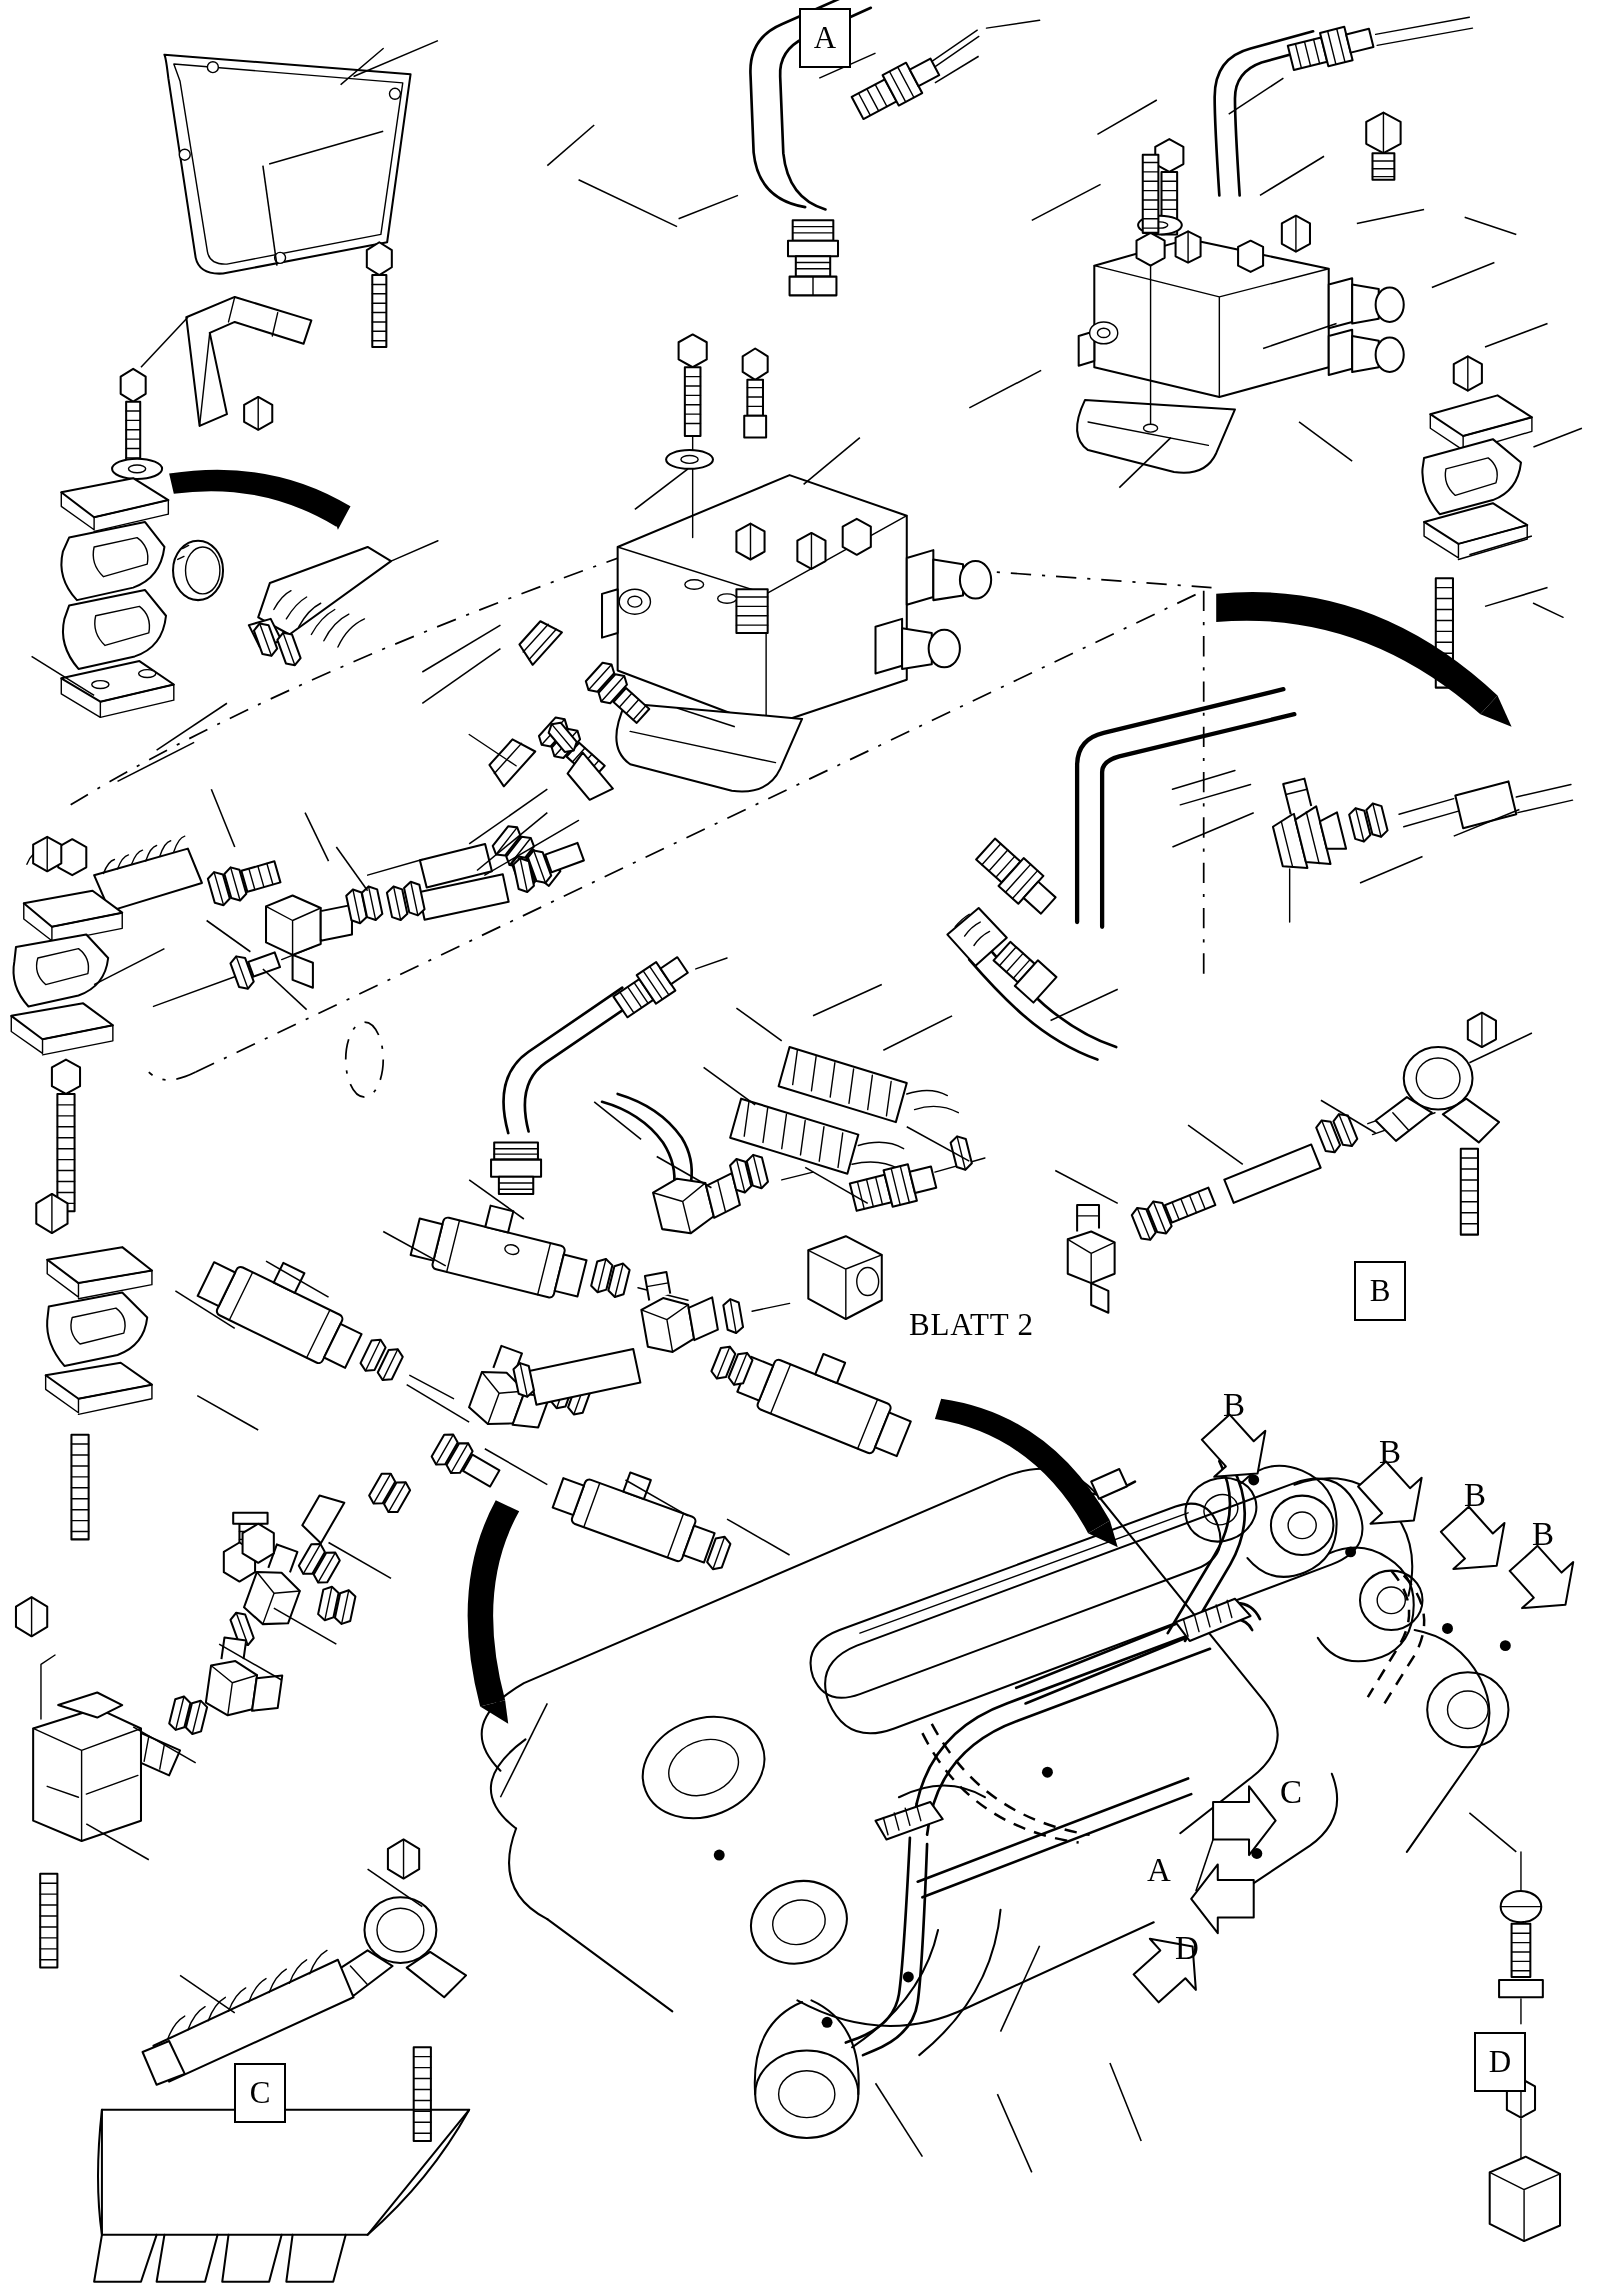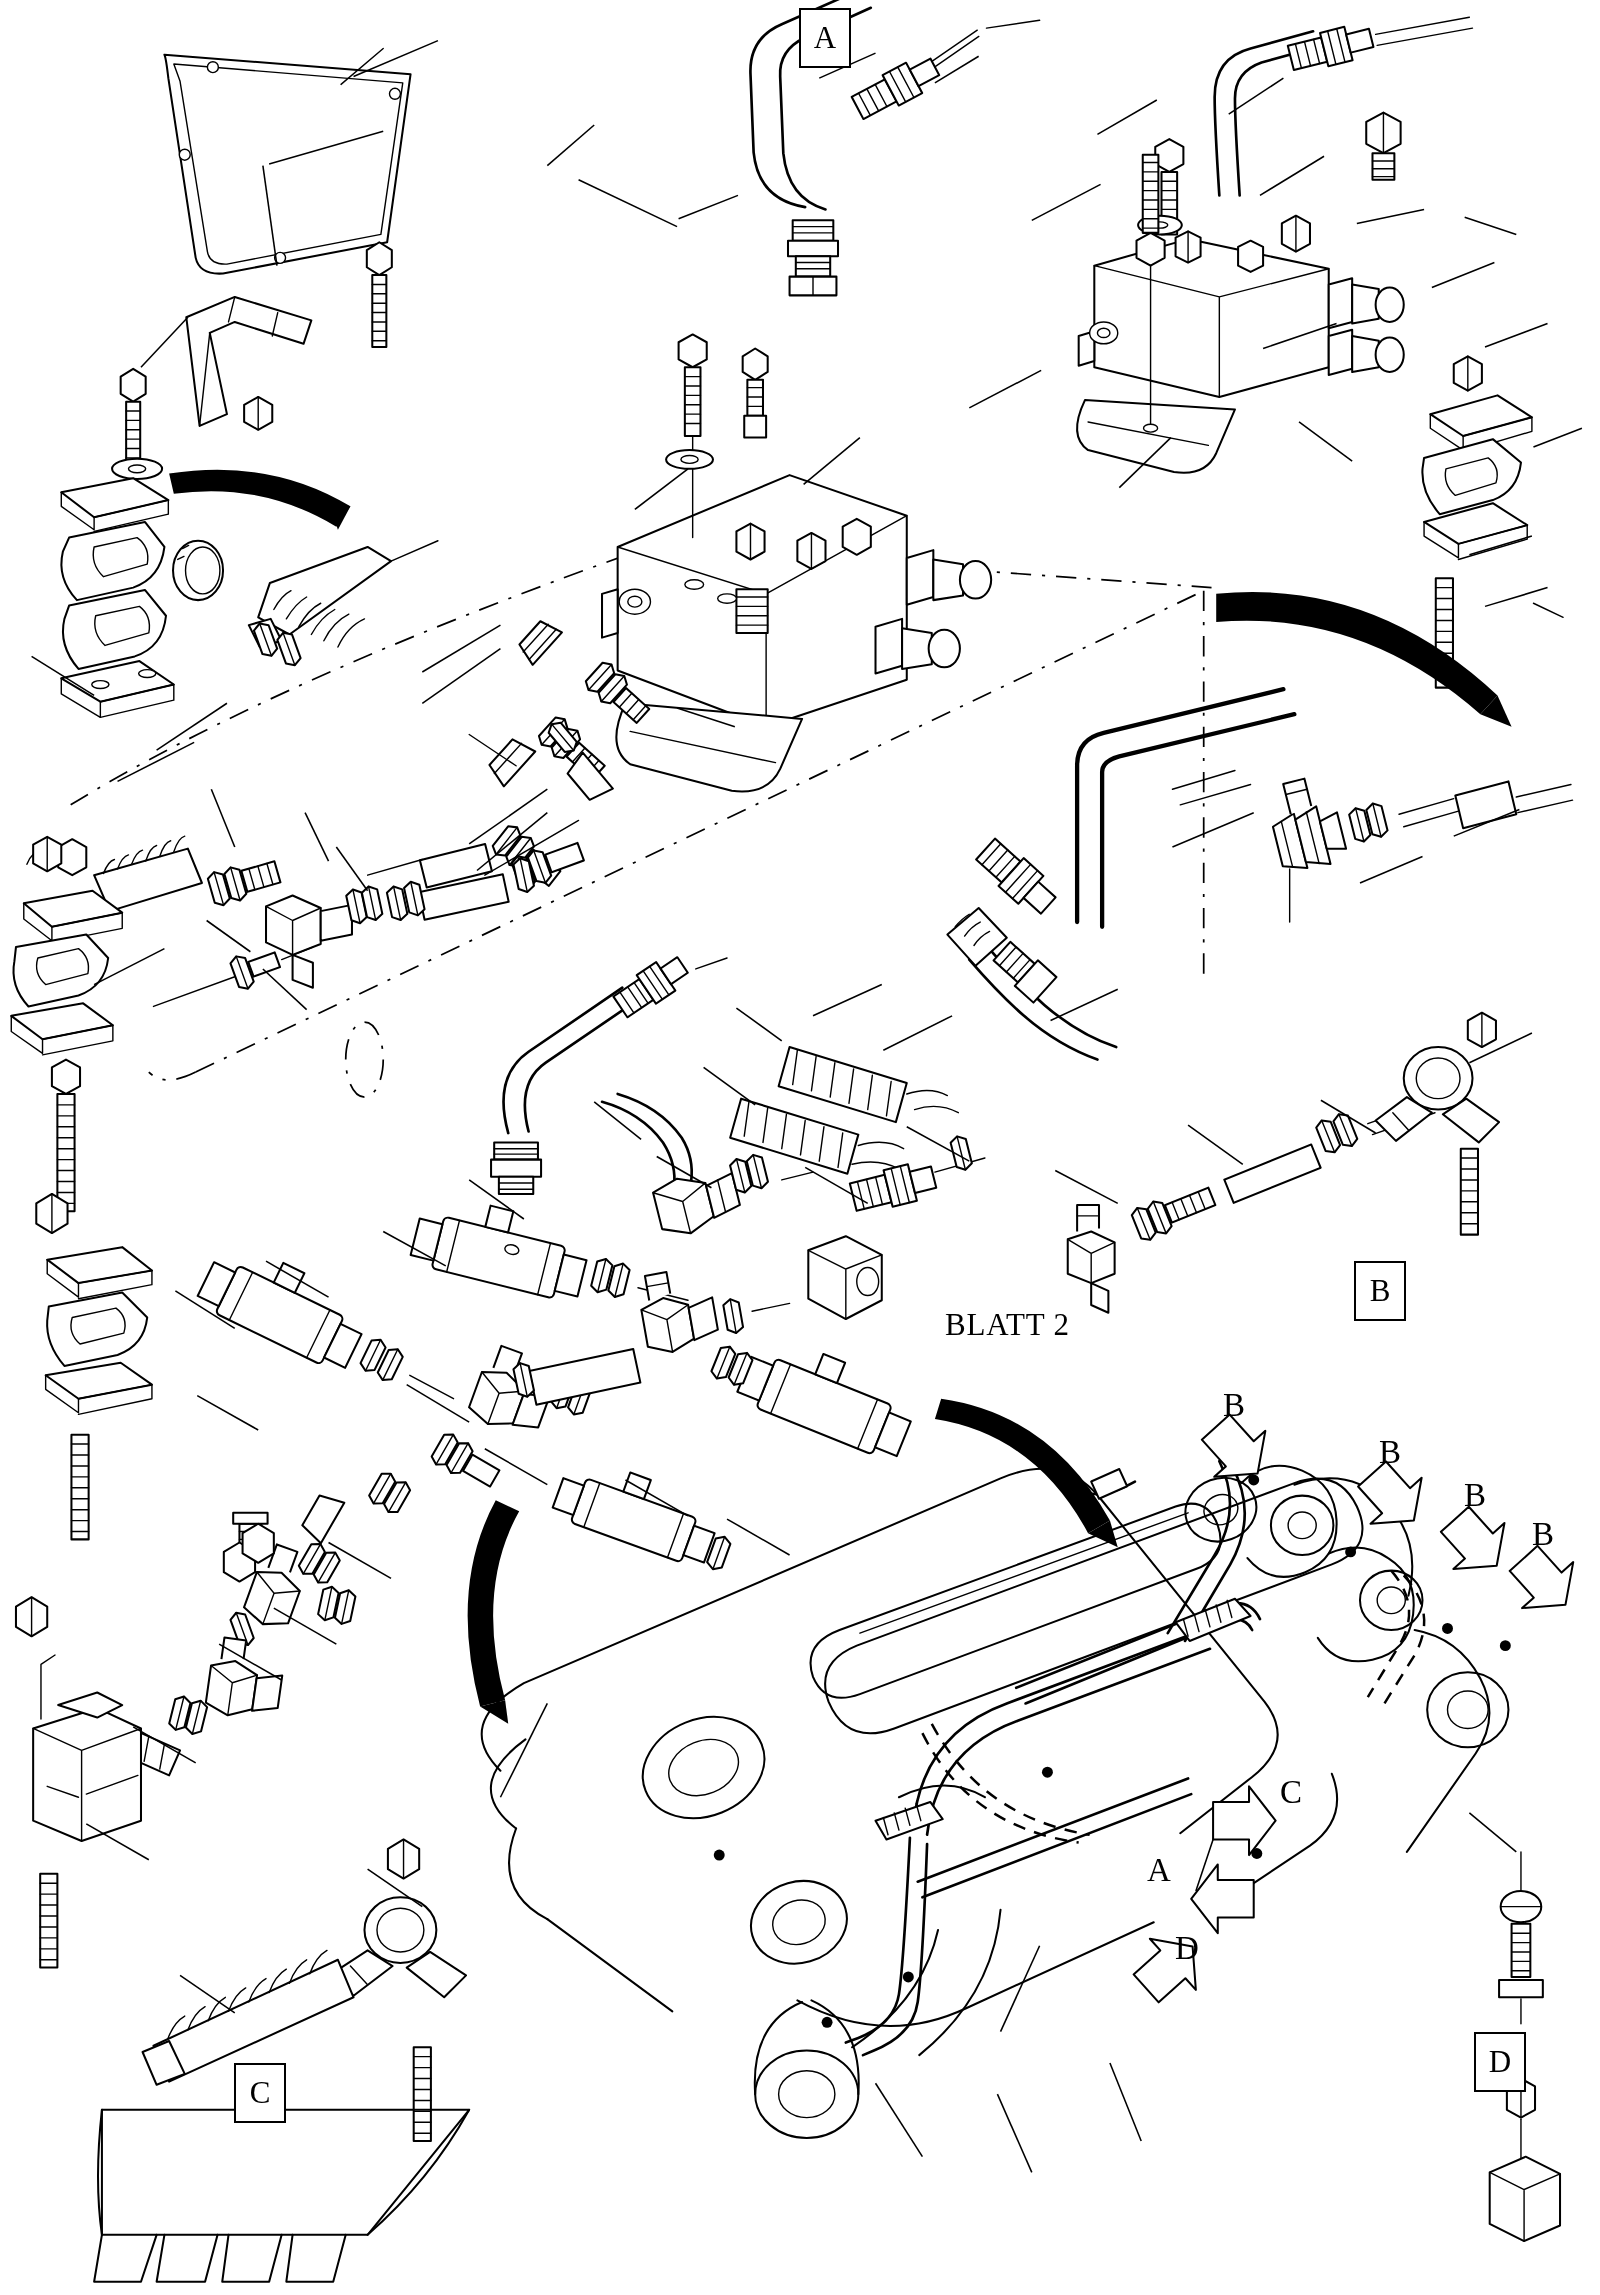--- a/index.html
+++ b/index.html
@@ -955,21 +955,21 @@
       <path class="w" d="M1440,2500 l46,0 l0,-20 l34,44 l-34,44 l0,-20 l-46,0 Z" transform="rotate(-42 1480 2500)"></path>
     </g>
 
   </svg>
 
   <div class="label-box" style="left:799px; top:7.8px; width:48px; height:56px;">A</div>
   <div class="label-box" style="left:1354px; top:1261px; width:48px; height:56px;">B</div>
   <div class="label-box" style="left:234px; top:2063px; width:48px; height:56px;">C</div>
   <div class="label-box" style="left:1474px; top:2032px; width:48px; height:56px;">D</div>
 
-  <div class="sheet-ref" style="left:945px; top:1307px;">BLATT 2</div>
+  <div class="sheet-ref" style="left:909px; top:1307px;">BLATT 2</div>
 
   <div class="callout-letter" style="left:1223px; top:1387px;">B</div>
   <div class="callout-letter" style="left:1379px; top:1434px;">B</div>
   <div class="callout-letter" style="left:1464px; top:1477px;">B</div>
   <div class="callout-letter" style="left:1532px; top:1516px;">B</div>
   <div class="callout-letter" style="left:1280px; top:1774px;">C</div>
   <div class="callout-letter" style="left:1147px; top:1852px;">A</div>
   <div class="callout-letter" style="left:1175px; top:1930px;">D</div>
 
 </div>

